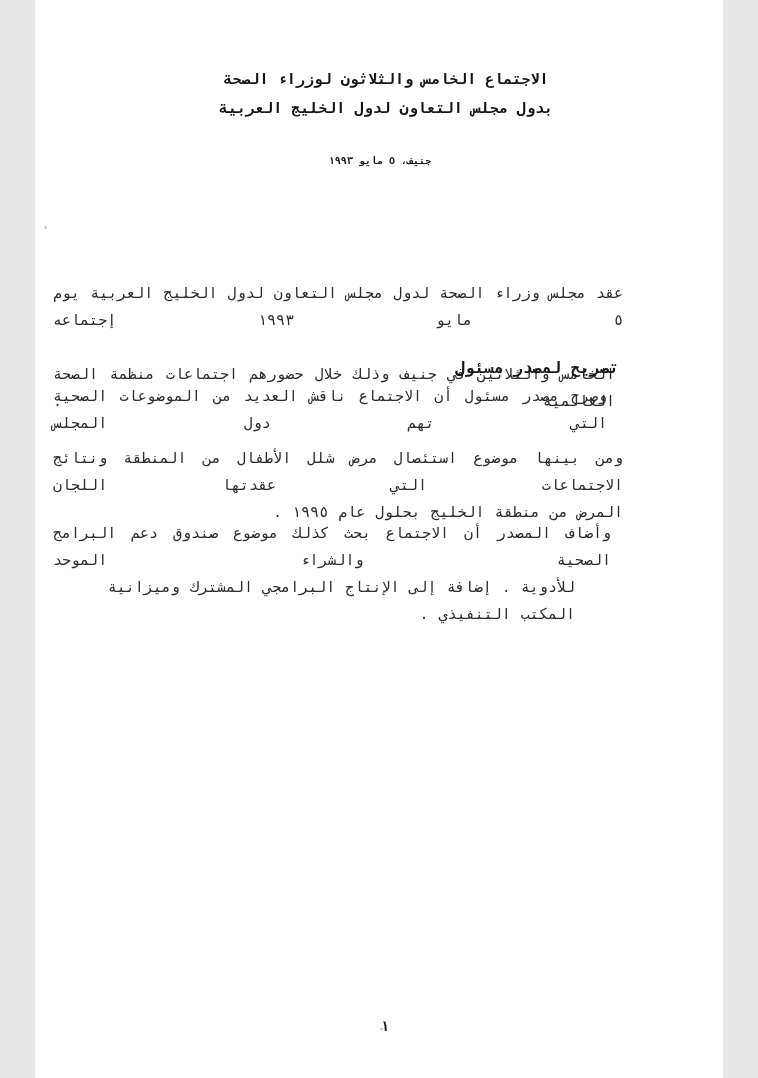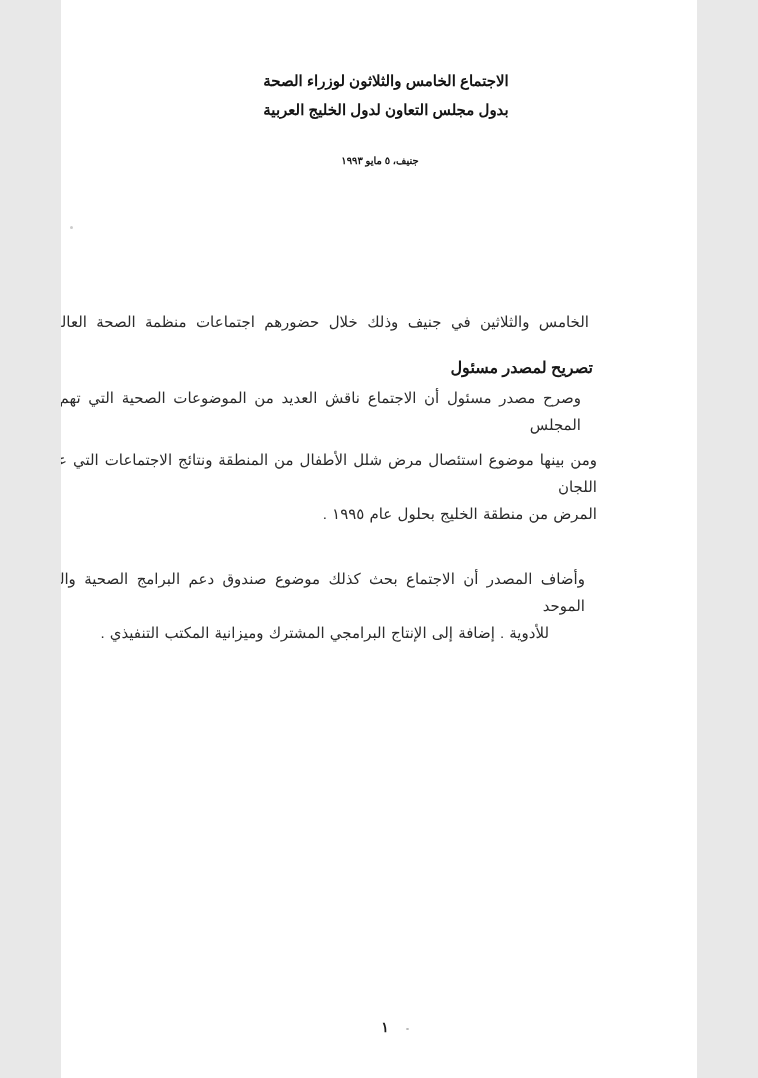--- a/index.html
+++ b/index.html
@@ -1,20 +1,20 @@
 <!DOCTYPE html>
 <html lang="ar"><head>
 <meta charset="utf-8">
 <style>
   html,body{margin:0;padding:0;background:#e8e8e8;}
   .page{
     position:relative;
-    width:636px;height:1078px;
+    width:688px;height:1078px;
     background:#ffffff;
-    font-family:Liberation Sans, sans-serif;
+    font-family:Liberation Mono, monospace;
     color:#242424;
     overflow:hidden;
     margin:0 auto;
   }
   
   .header{
     position:absolute;top:66px;left:0;right:0;
     text-align:center;direction:rtl;
     transform:translateX(7px);
   }
@@ -55,21 +55,21 @@
     position:absolute;right:104px;top:358px;
     direction:rtl;
     font-weight:bold;
     font-size:16px;
     color:#161616;
     margin-left:28px;
   }
   .p1{top:281px;}
   .p2{top:384px;}
   .p3{top:446px;}
-  .p4{top:521px;margin-top:44px;}
+  .p4{top:521px;}
   
   .footer{
     position:absolute;top:1018px;left:0;right:0;
     text-align:center;
   }
   .pagenum{
     font-size:14px;font-weight:bold;color:#1c1c1c;
     display:inline-block;transform:translateX(6px);
   }
   
@@ -85,20 +85,21 @@
   <div class="header">
     <div class="h-line">الاجتماع الخامس والثلاثون لوزراء الصحة</div>
     <div class="h-line">بدول مجلس التعاون لدول الخليج العربية</div>
   </div>
 
   <div class="date-line">جنيف، ٥ مايو ١٩٩٣</div>
 
   <div class="speck speck-left"></div>
 
   <div class="para p1">
+    <div class="line full">عقد مجلس وزراء الصحة لدول مجلس التعاون لدول الخليج العربية يوم ٥ مايو ١٩٩٣ إجتماعه</div>
     <div class="line full pr8">الخامس والثلاثين في جنيف وذلك خلال حضورهم اجتماعات منظمة الصحة العالمية .</div>
   </div>
 
   <div class="section-heading">تصريح لمصدر مسئول</div>
 
   <div class="para p2">
     <div class="line full pr16">وصرح مصدر مسئول أن الاجتماع ناقش العديد من الموضوعات الصحية التي تهم دول المجلس</div>
   </div>
 
   <div class="para p3">

